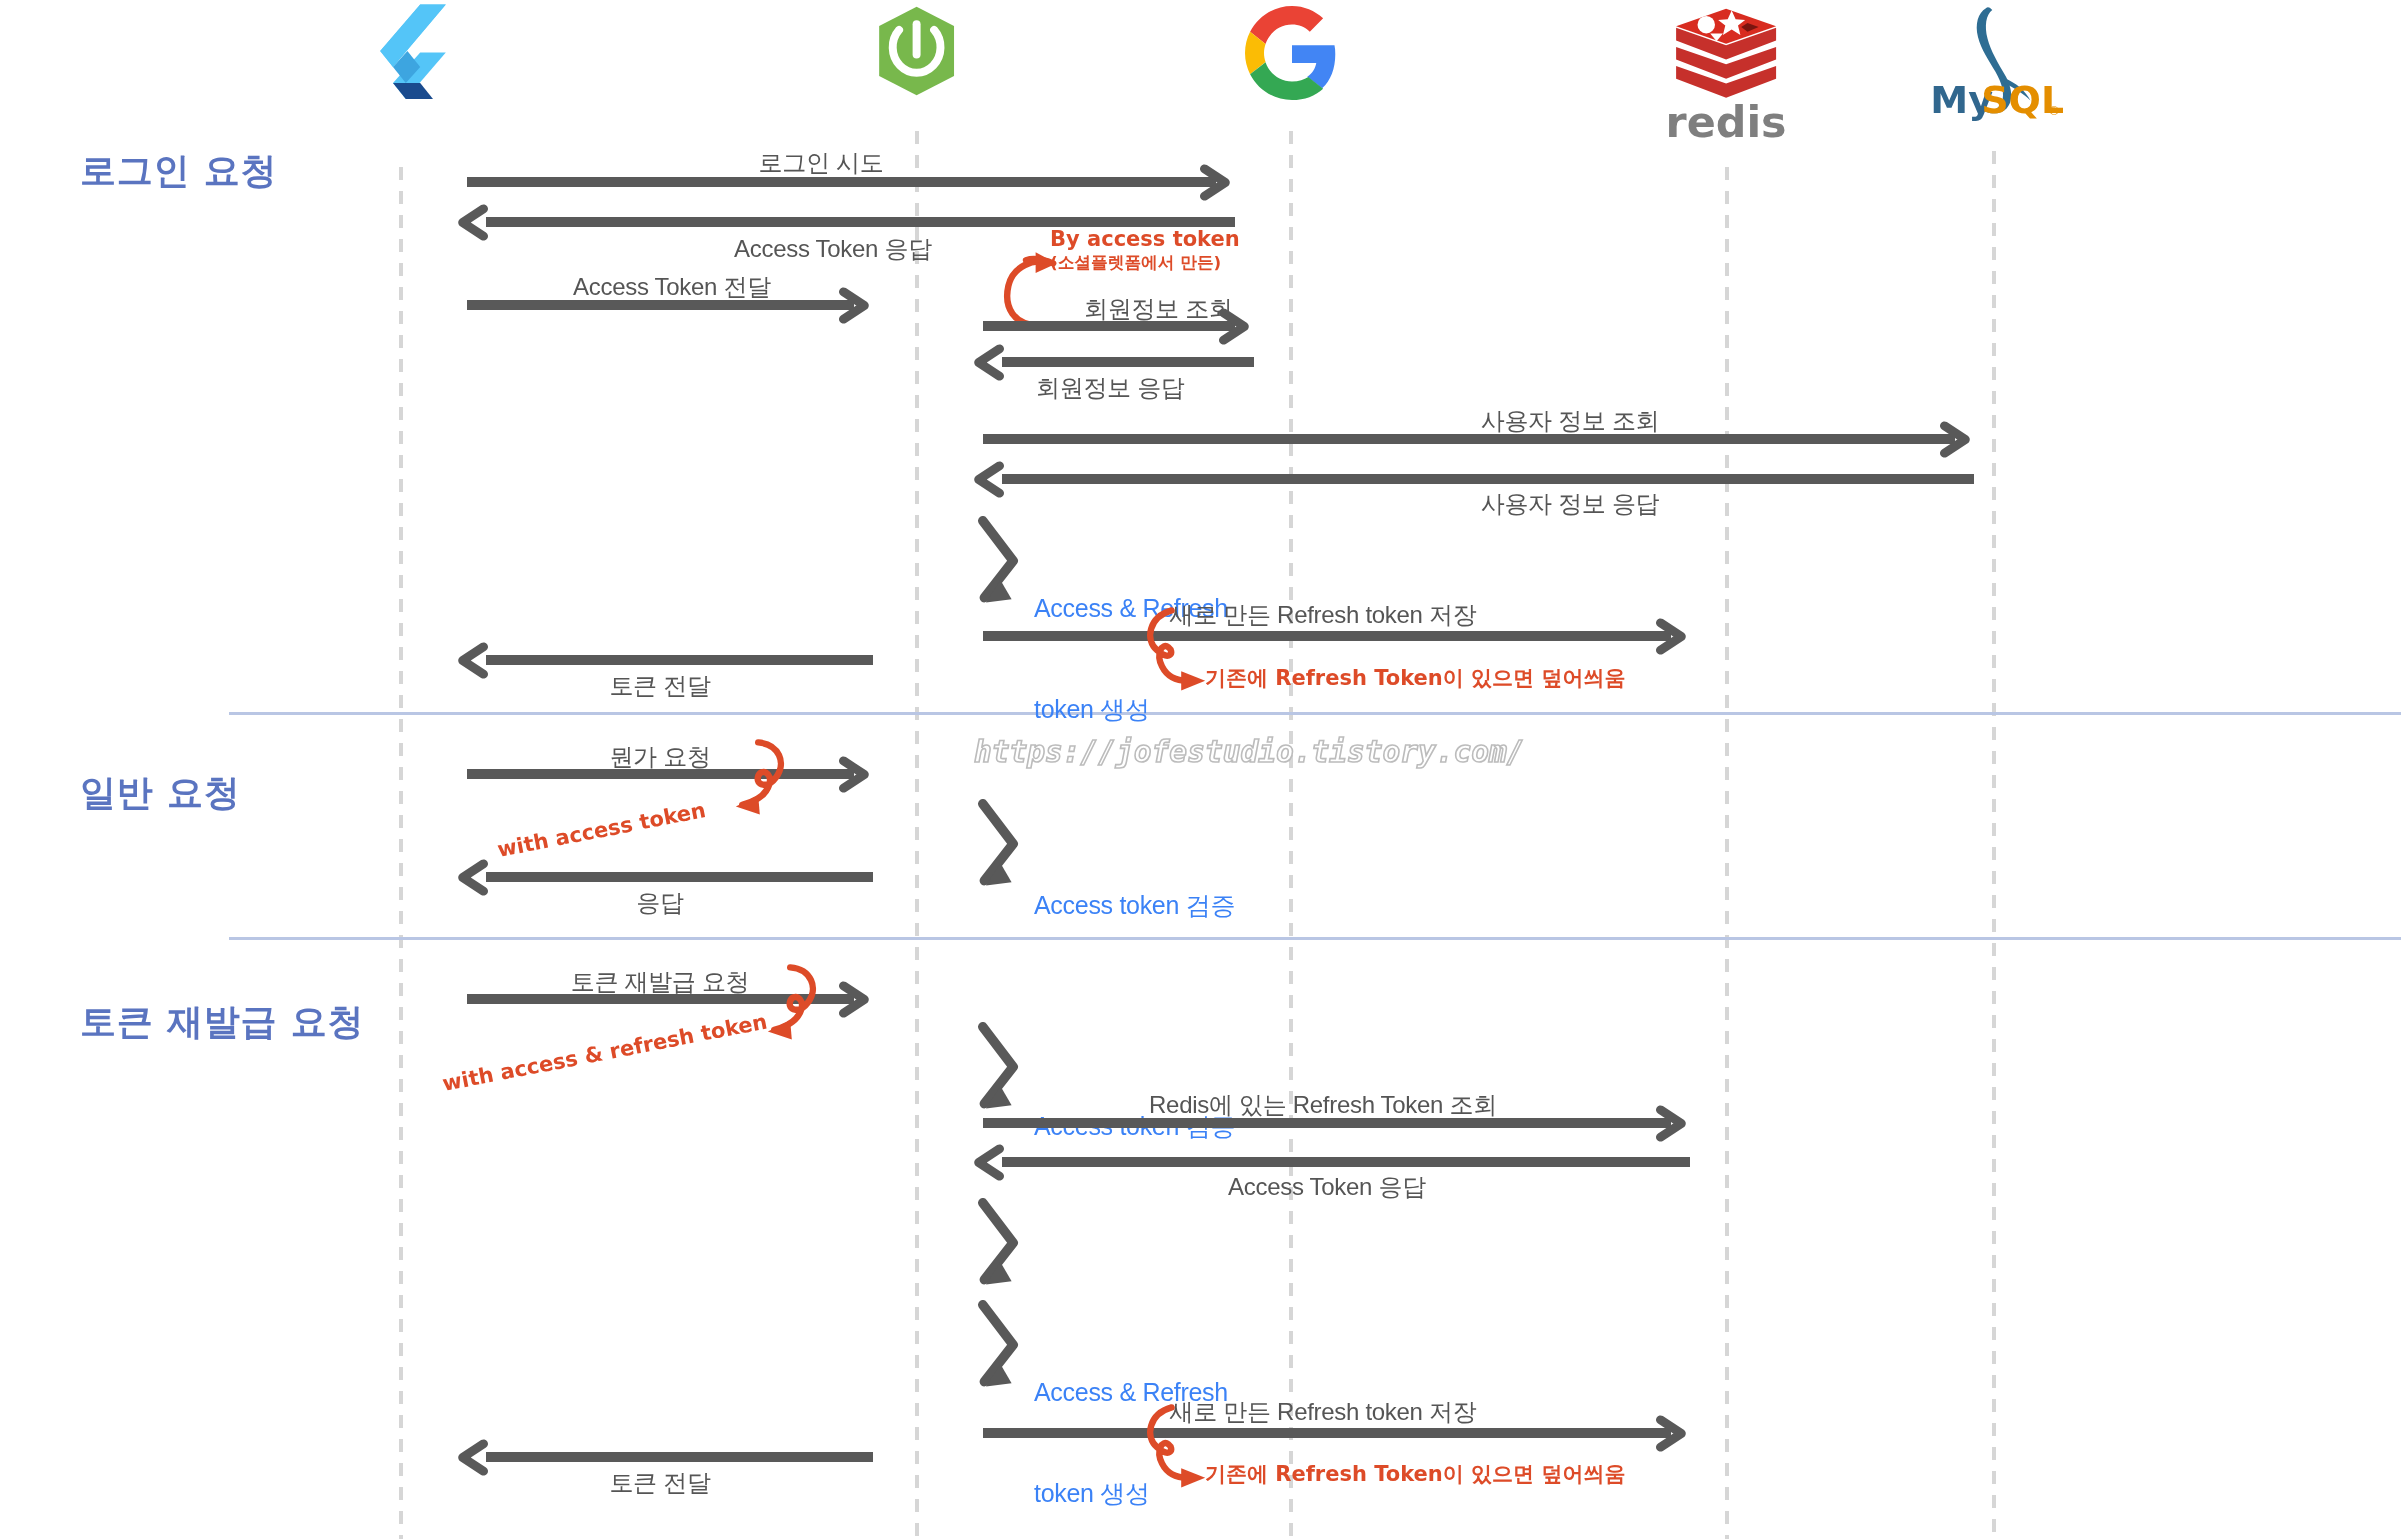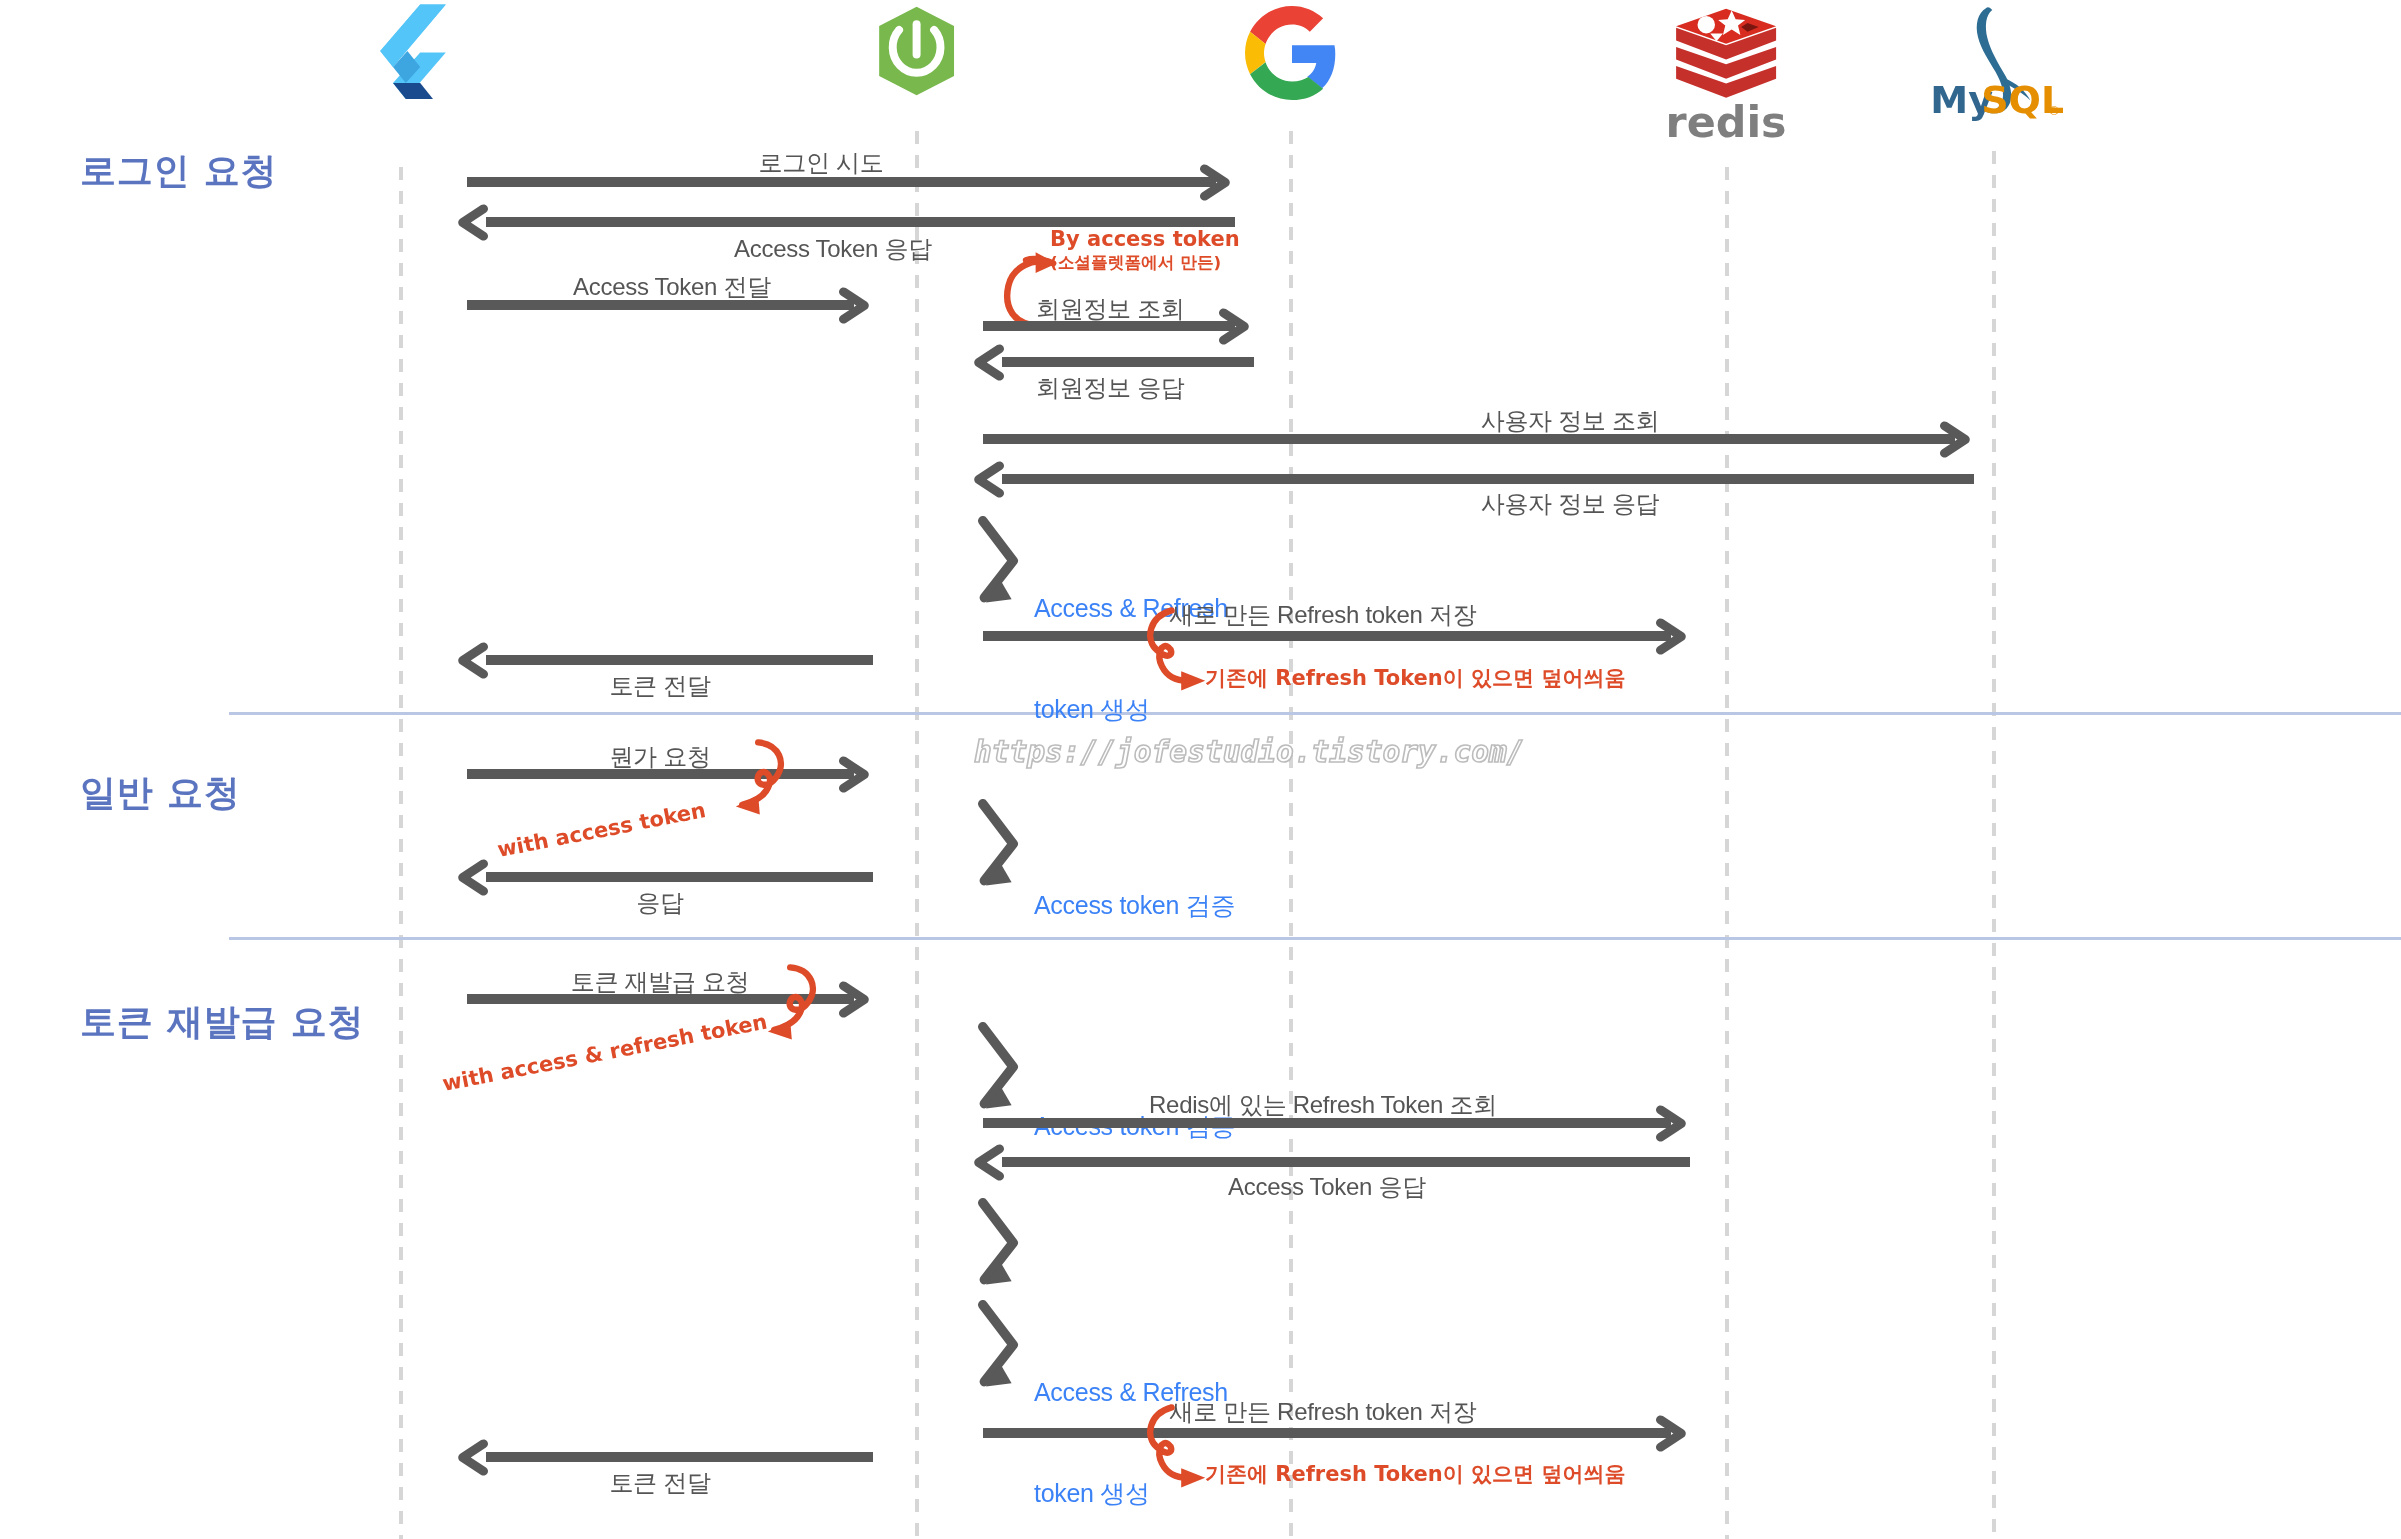--- a/index.html
+++ b/index.html
@@ -200,21 +200,21 @@
       <path d="M58 116 C24 116 12 92 18 66 C24 40 52 32 64 38" stroke="#dd4b28" stroke-width="8" fill="none" stroke-linecap="round"></path>
       <path d="M52 24 L78 38 L52 50" fill="#dd4b28"></path>
       <path d="M40 34 C52 30 64 34 74 38" stroke="#dd4b28" stroke-width="8" fill="none" stroke-linecap="round"></path>
     </svg>
   </div>
   <div class="annot" style="left:1050px;top:227px;text-align:left;">
     <span class="annot-main">By access token</span>
     <span class="annot-sub">(소셜플렛폼에서 만든)</span>
   </div>
 
-  <div class="msg-label" style="left:1036px;top:293px;">회원정보 조회</div>
+  <div class="msg-label" style="left:1084px;top:293px;">회원정보 조회</div>
   <div class="msg" style="left:983px;top:321px;width:271px;">
     <div class="shaft" style="width:252px;"></div>
     <div class="head" style="left:234px;">
       <svg width="37" height="37" viewBox="0 0 46 46">
           <path d="M8 6 L34 23 L8 40" stroke="#595959" stroke-width="11" fill="none" stroke-linecap="round" stroke-linejoin="round"></path>
         </svg>
     </div>
   </div>
 
   <div class="msg" style="left:983px;top:357px;width:271px;">

